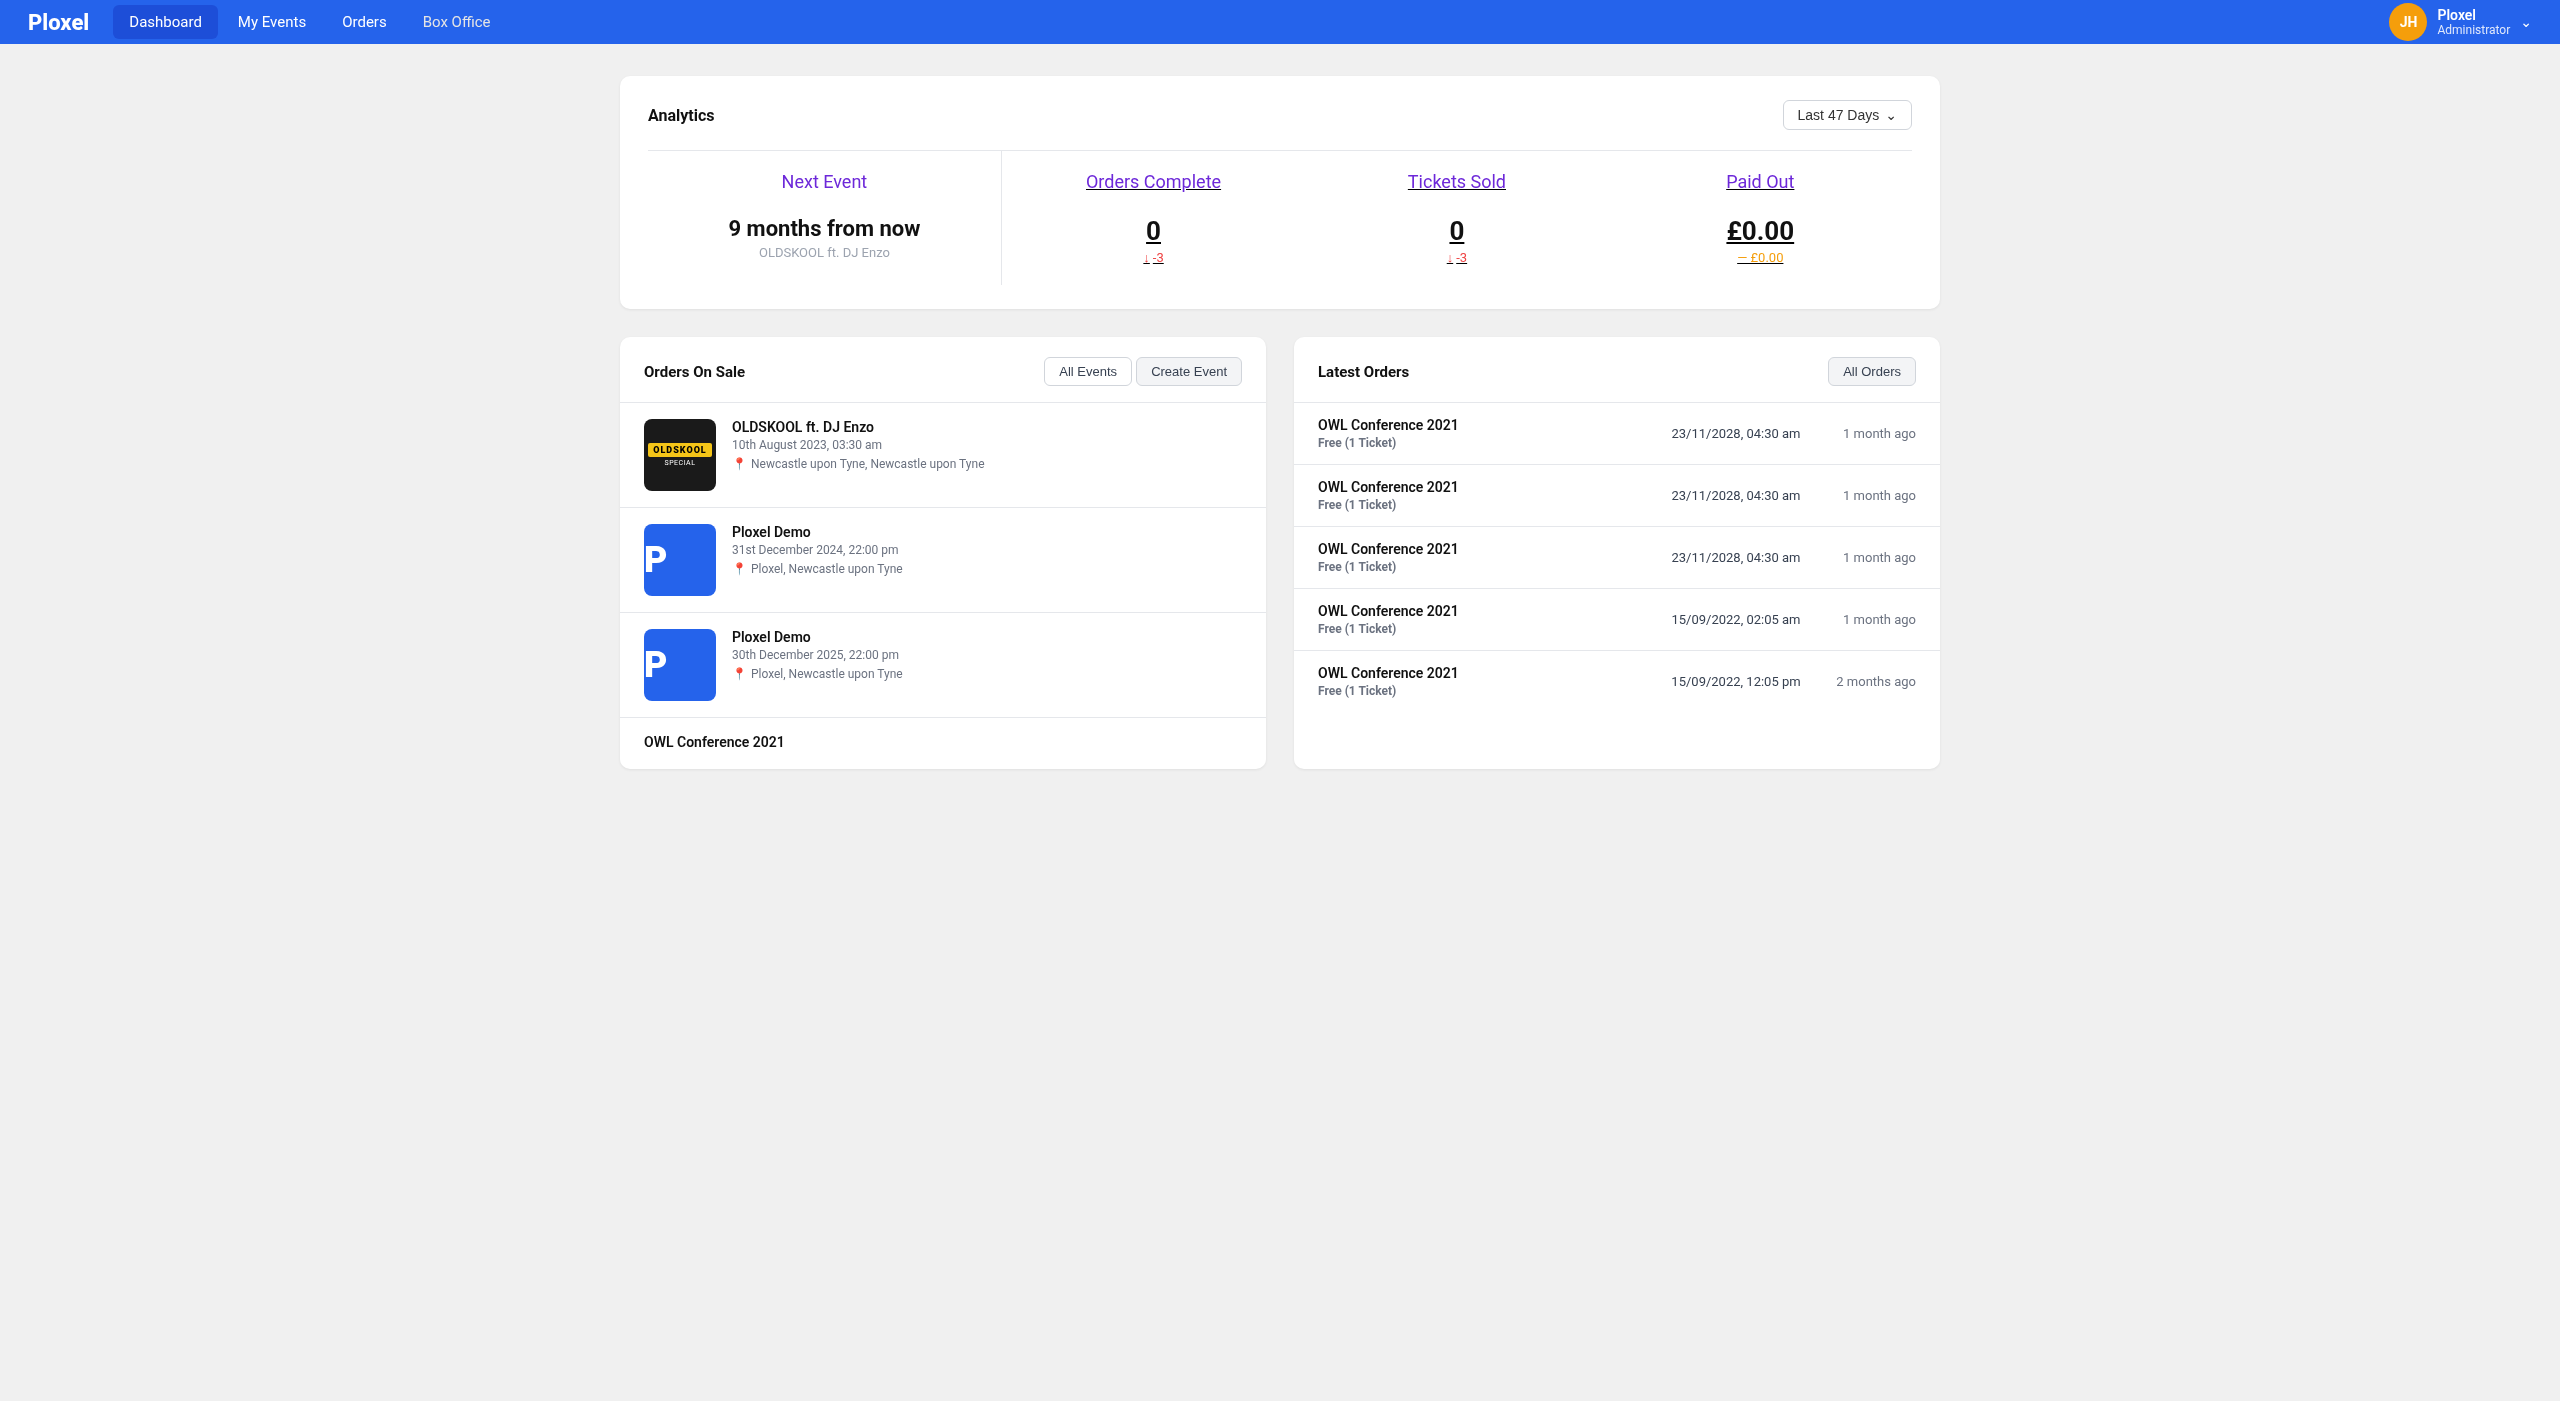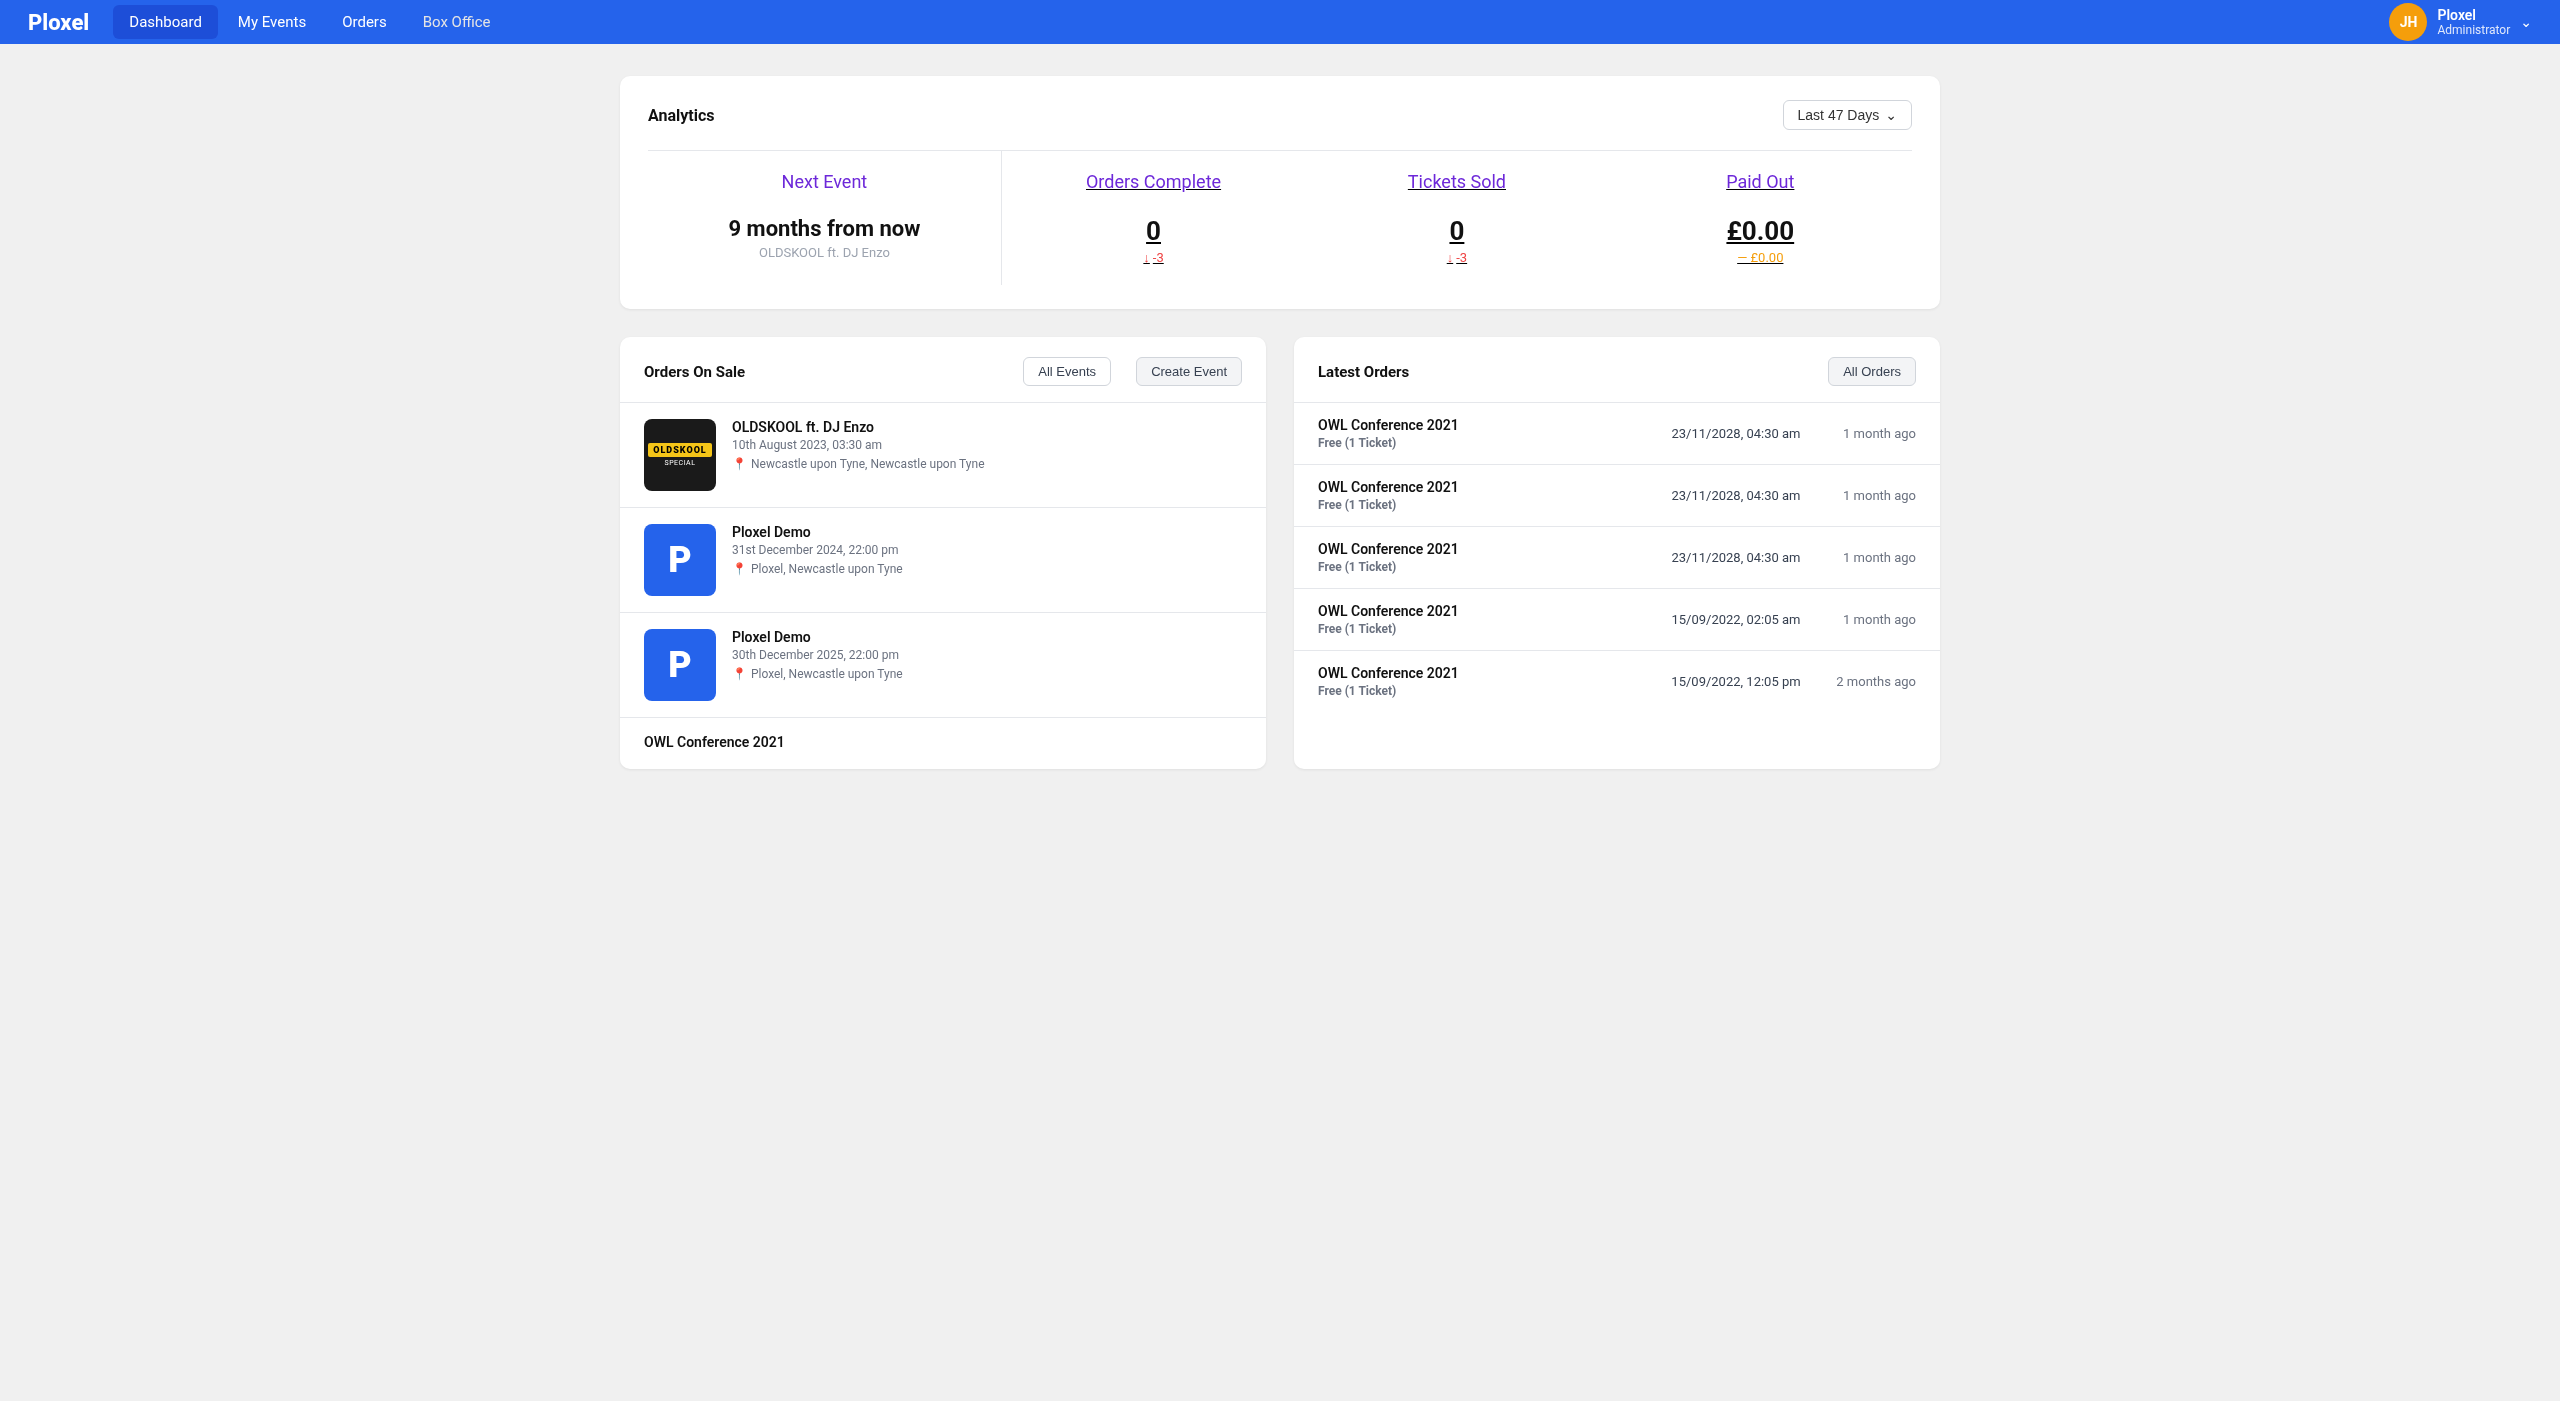--- a/index.html
+++ b/index.html
@@ -101,21 +101,21 @@
       justify-content: space-between;
       padding: 20px 24px 16px;
     }
     .panel-title {
       font-size: 15px;
       font-weight: 700;
       color: #111;
     }
     .panel-actions {
       display: flex;
-      gap: 25px;
+      gap: 4px;
     }
     .btn-outline {
       border: 1px solid #d1d5db;
       border-radius: 6px;
       padding: 6px 14px;
       font-size: 13px;
       color: #374151;
       cursor: pointer;
       background: #fff;
     }
@@ -132,21 +132,21 @@
       border-top: 1px solid #e5e7eb;
     }
     .event-thumb {
       width: 72px;
       height: 72px;
       border-radius: 8px;
       flex-shrink: 0;
       overflow: hidden;
       display: flex;
       align-items: center;
-      justify-content: center;
+      justify-content: flex-start;
     }
     .event-thumb.dark-bg {
       background: #1a1a1a;
     }
     .event-thumb.blue-bg {
       background: #2563eb;
     }
     .event-thumb-text {
       color: #fff;
       font-size: 36px;

